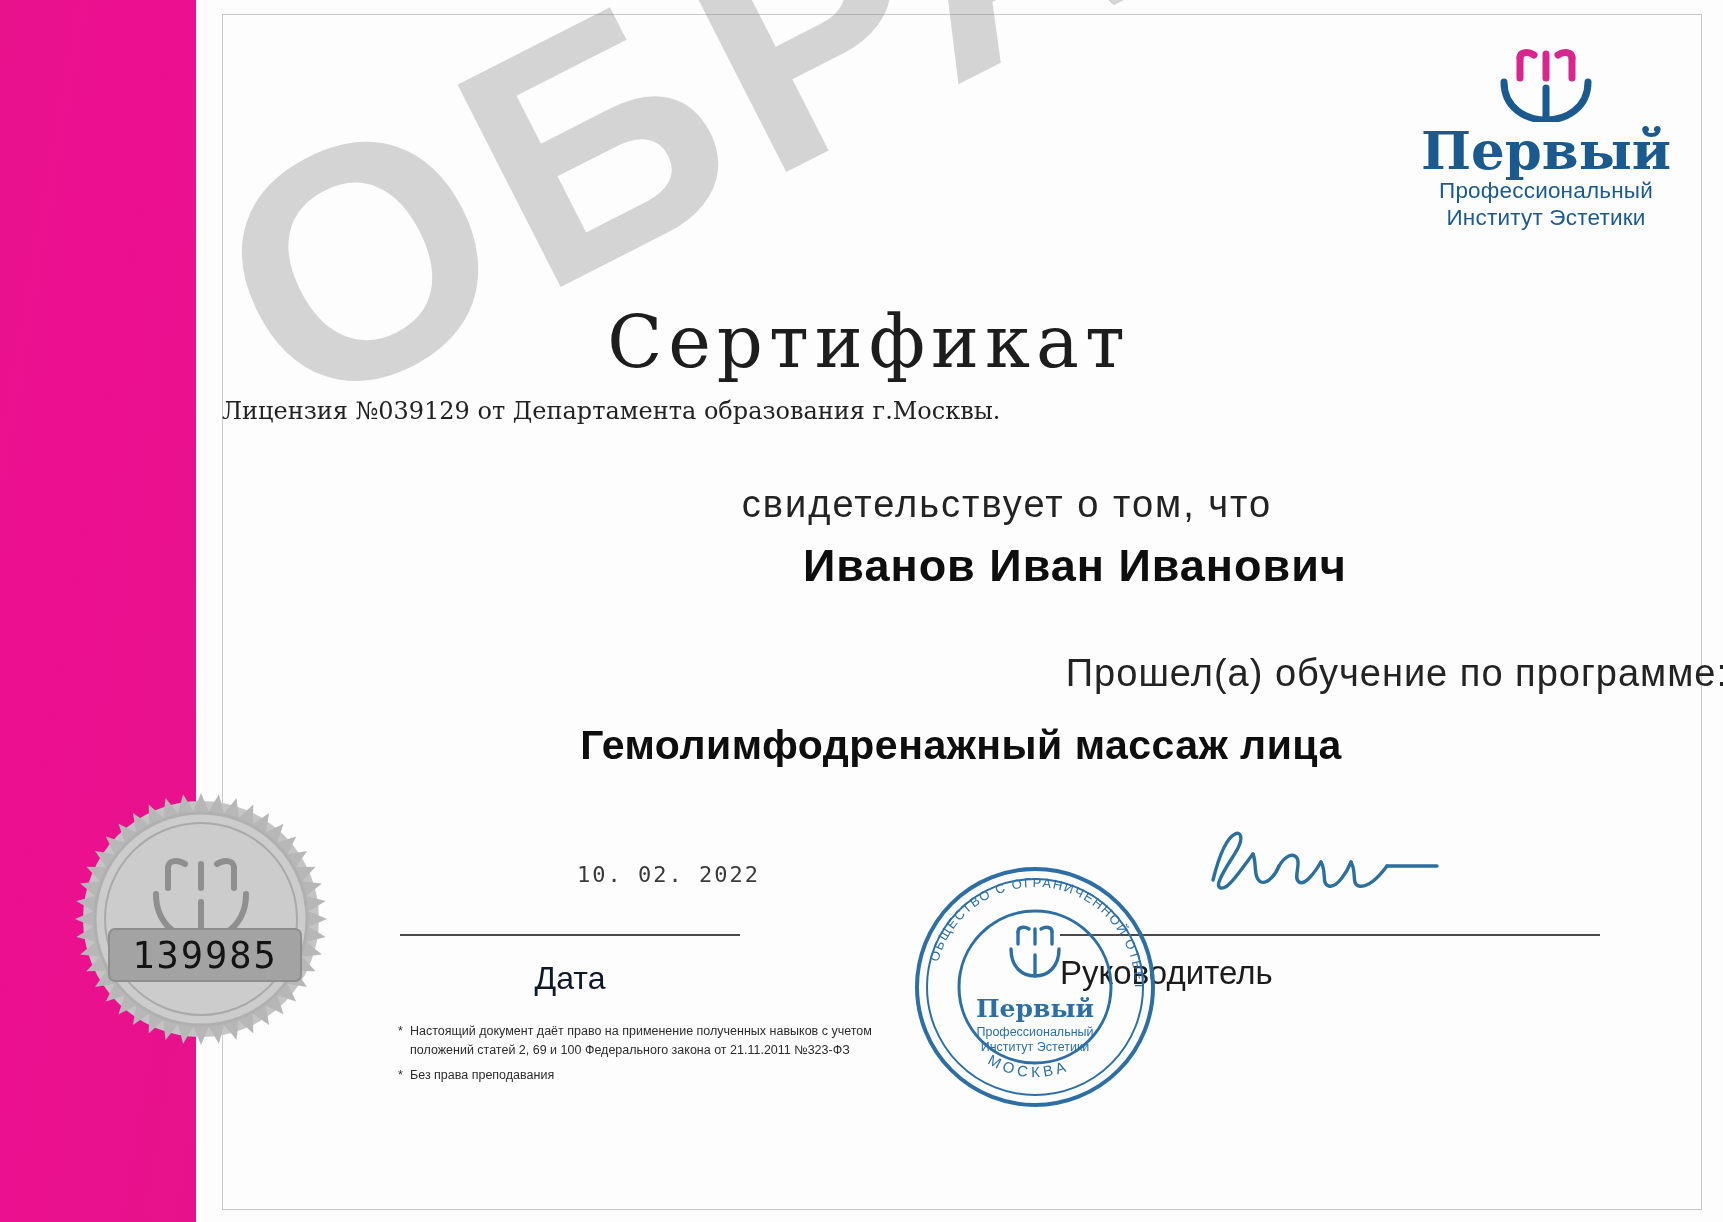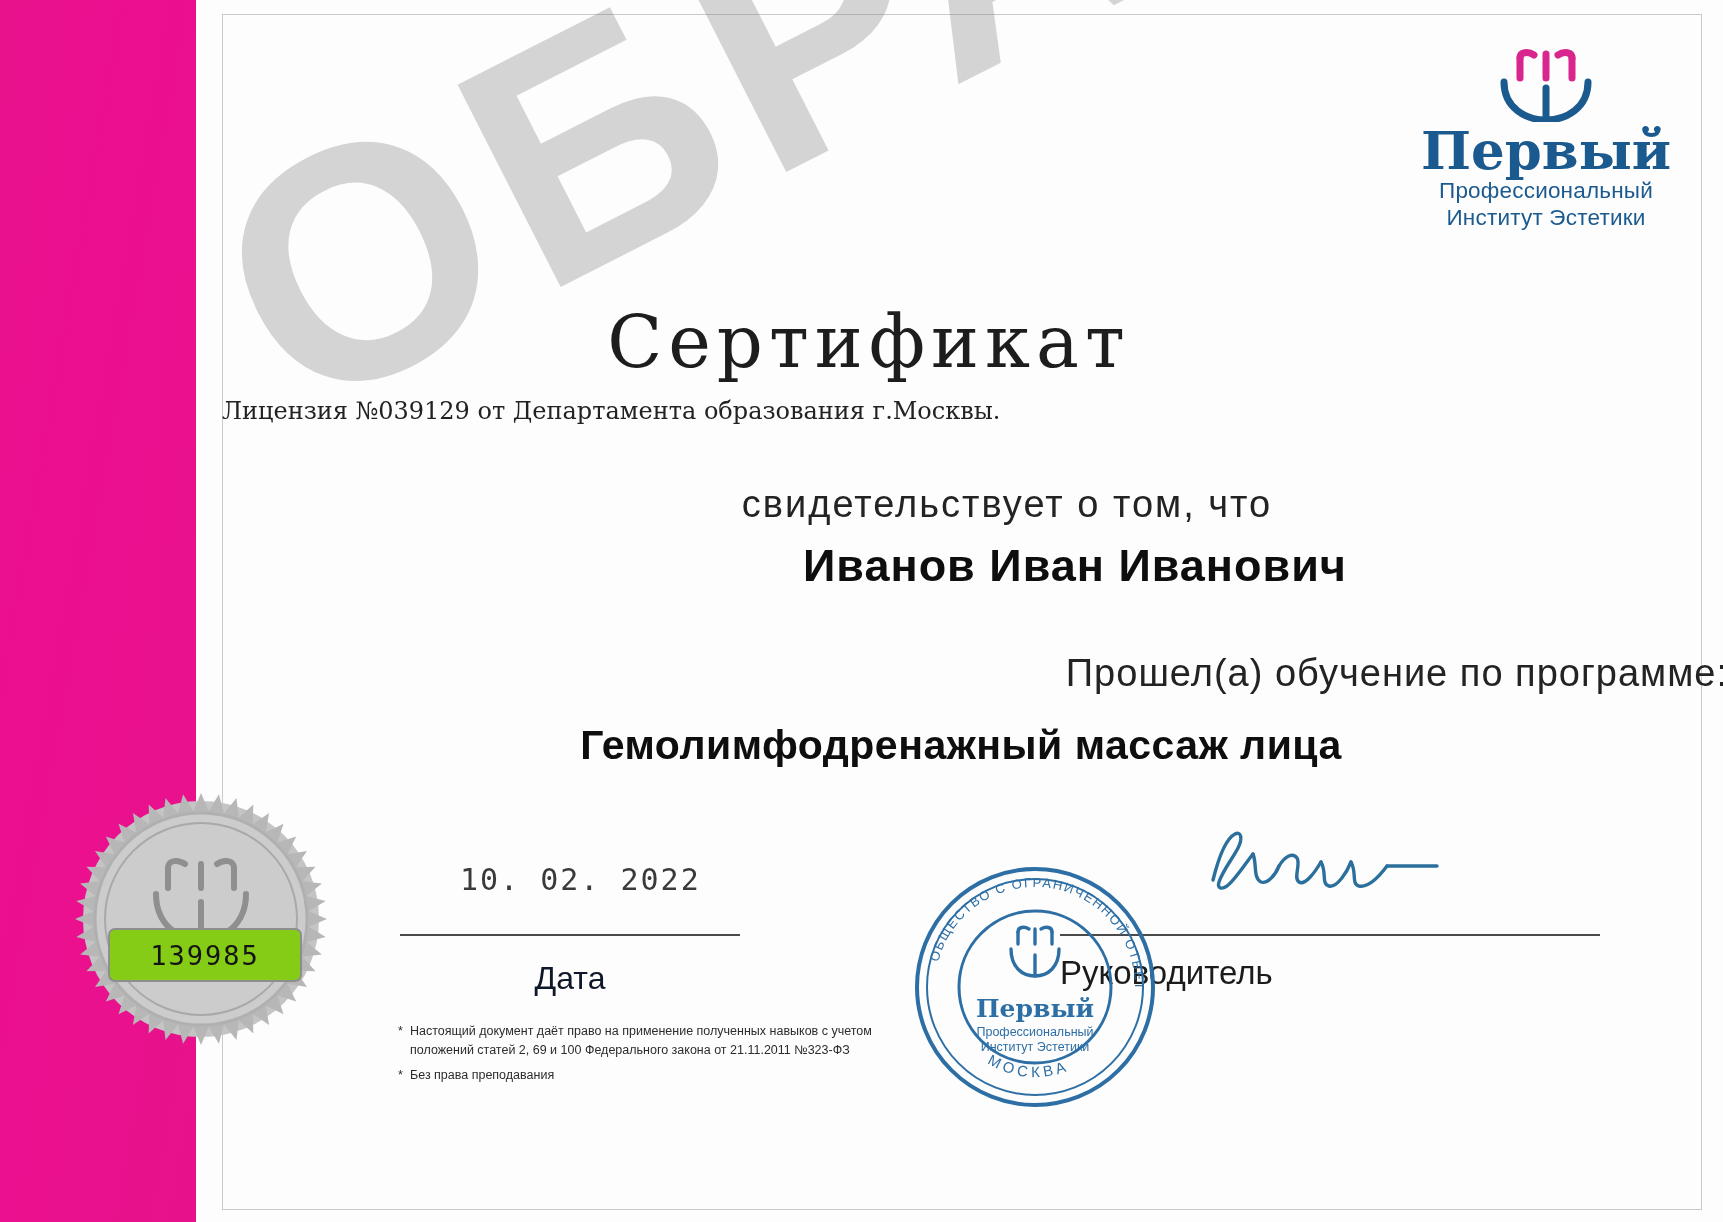--- a/index.html
+++ b/index.html
@@ -154,23 +154,24 @@
     color: #0e0e0e;
   }
 
   
   .date-value {
     position: absolute;
     left: 460px;
     top: 862px;
     width: 300px;
     font-family: "DejaVu Sans Mono", monospace;
-    font-size: 30px;
+    font-size: 22px;
     color: #3a3a3a;
     letter-spacing: 2px;
+    text-align: right;
   }
   .date-line {
     position: absolute;
     left: 400px;
     top: 934px;
     width: 340px;
     height: 2px;
     background: #4a4a4a;
   }
   .date-label {
@@ -240,23 +241,23 @@
   }
   .seal svg { display: block; }
   .seal-number {
     position: absolute;
     left: 108px;
     top: 928px;
     width: 190px;
     height: 50px;
     border: 2px solid #8e8e8e;
     border-radius: 7px;
-    background: #84cc16;
+    background: #a3a3a3;
     font-family: "DejaVu Sans Mono", monospace;
-    font-size: 27px;
+    font-size: 37px;
     letter-spacing: 2px;
     color: #141414;
     display: flex;
     align-items: center;
     justify-content: center;
   }
 
   
   .stamp {
     position: absolute;

